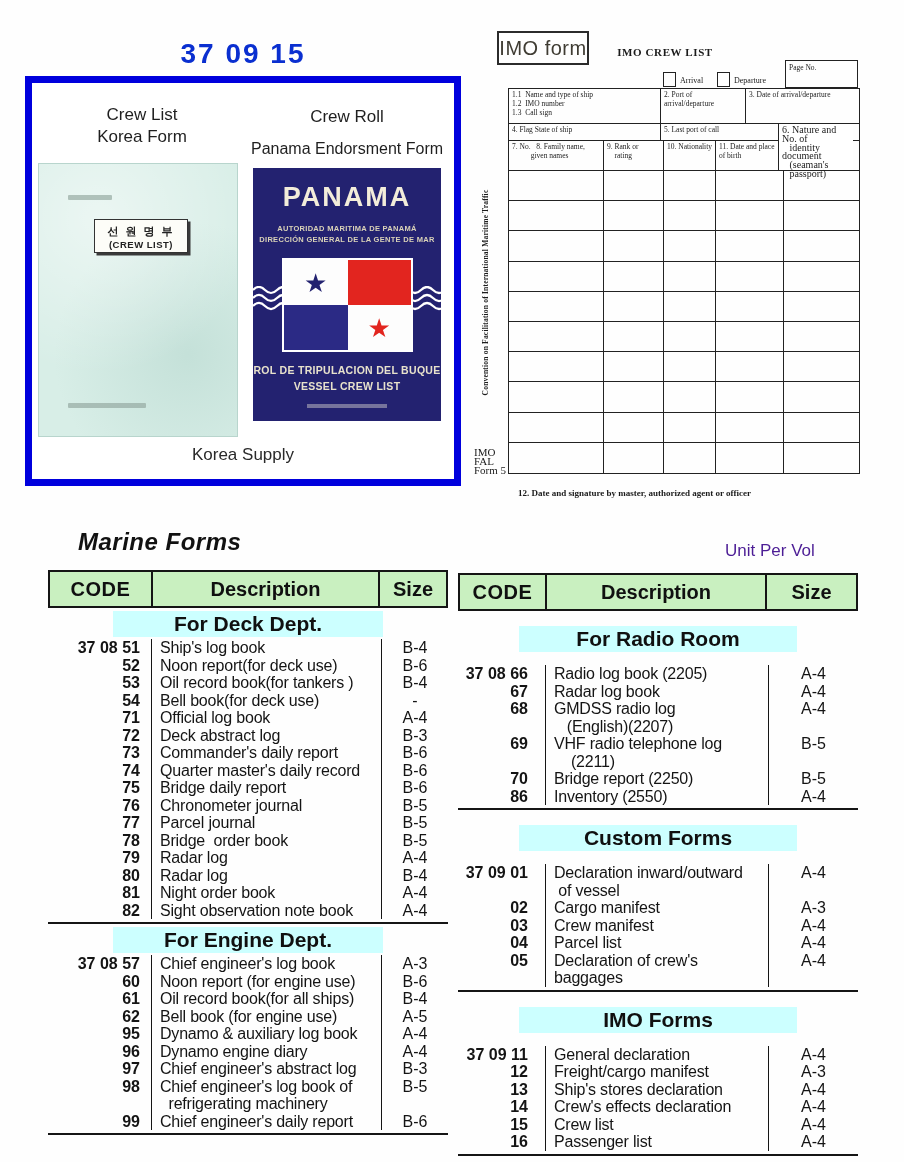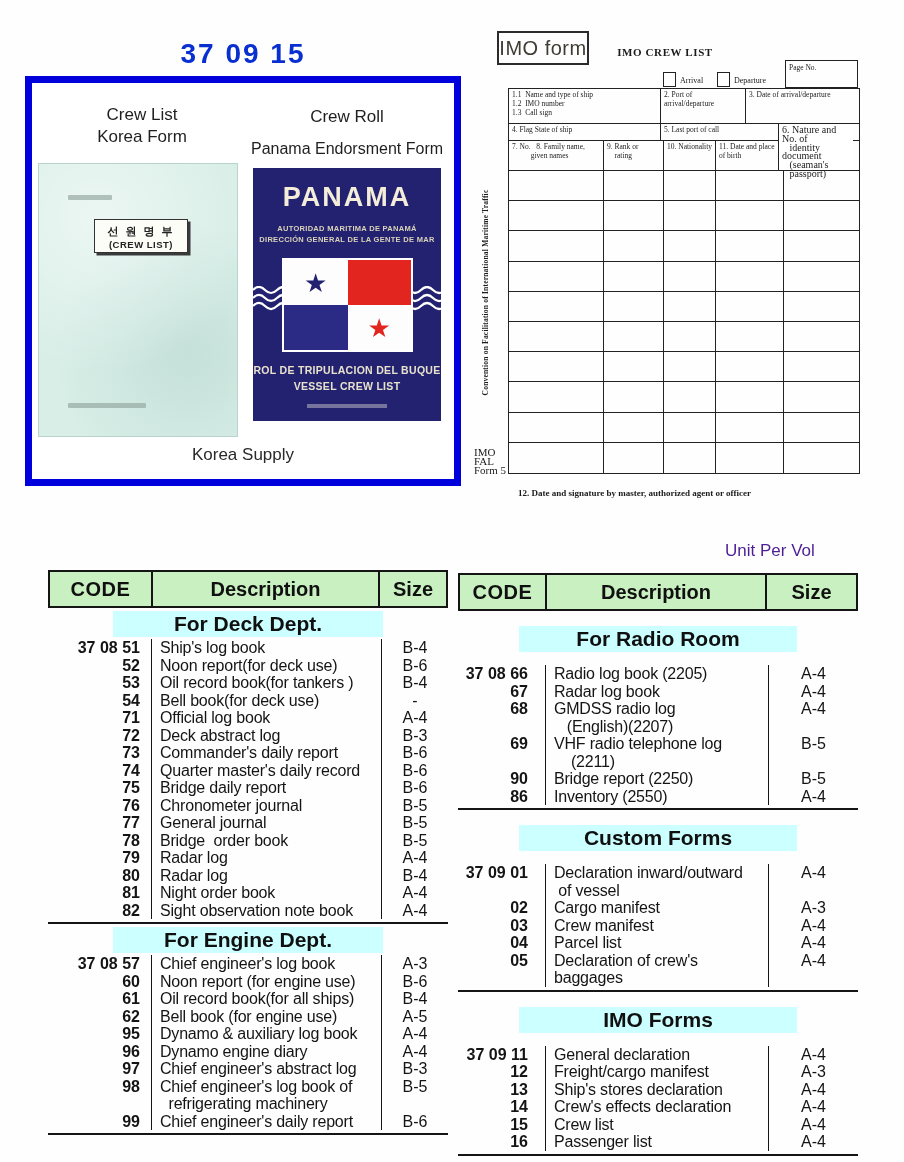--- a/index.html
+++ b/index.html
@@ -289,20 +289,21 @@
         </div>
     </div>
 
     <div class="imo-side">Convention on Facilitation of International Maritime Traffic</div>
     <div class="imo-falid">IMO
 FAL
 Form 5</div>
     <div class="imo-footer">12. Date and signature by master, authorized agent or officer</div>
   </div>
 
+  <div class="mf-heading">Marine Forms</div>
   <div class="mf-unit">Unit Per Vol</div>
 
   <div class="mf-table left">
     <div class="mf-head">
       <div class="h-code">CODE</div>
       <div class="h-desc">Description</div>
       <div class="h-size">Size</div>
     </div>
     <div id="mf-left-body">
         <div class="mf-section">
@@ -353,21 +354,21 @@
               <div class="mf-desc">Bridge daily report</div>
               <div class="mf-size">B-6</div>
             </div>
             <div class="mf-row">
               <div class="mf-code">76</div>
               <div class="mf-desc">Chronometer journal</div>
               <div class="mf-size">B-5</div>
             </div>
             <div class="mf-row">
               <div class="mf-code">77</div>
-              <div class="mf-desc">General journal</div>
+              <div class="mf-desc">Parcel journal</div>
               <div class="mf-size">B-5</div>
             </div>
             <div class="mf-row">
               <div class="mf-code">78</div>
               <div class="mf-desc">Bridge  order book</div>
               <div class="mf-size">B-5</div>
             </div>
             <div class="mf-row">
               <div class="mf-code">79</div>
               <div class="mf-desc">Radar log</div>
@@ -470,21 +471,21 @@
    (English)(2207)</div>
               <div class="mf-size">A-4</div>
             </div>
             <div class="mf-row">
               <div class="mf-code">69</div>
               <div class="mf-desc">VHF radio telephone log
     (2211)</div>
               <div class="mf-size">B-5</div>
             </div>
             <div class="mf-row">
-              <div class="mf-code">90</div>
+              <div class="mf-code">70</div>
               <div class="mf-desc">Bridge report (2250)</div>
               <div class="mf-size">B-5</div>
             </div>
             <div class="mf-row">
               <div class="mf-code">86</div>
               <div class="mf-desc">Inventory (2550)</div>
               <div class="mf-size">A-4</div>
             </div>
           </div>
         </div>

